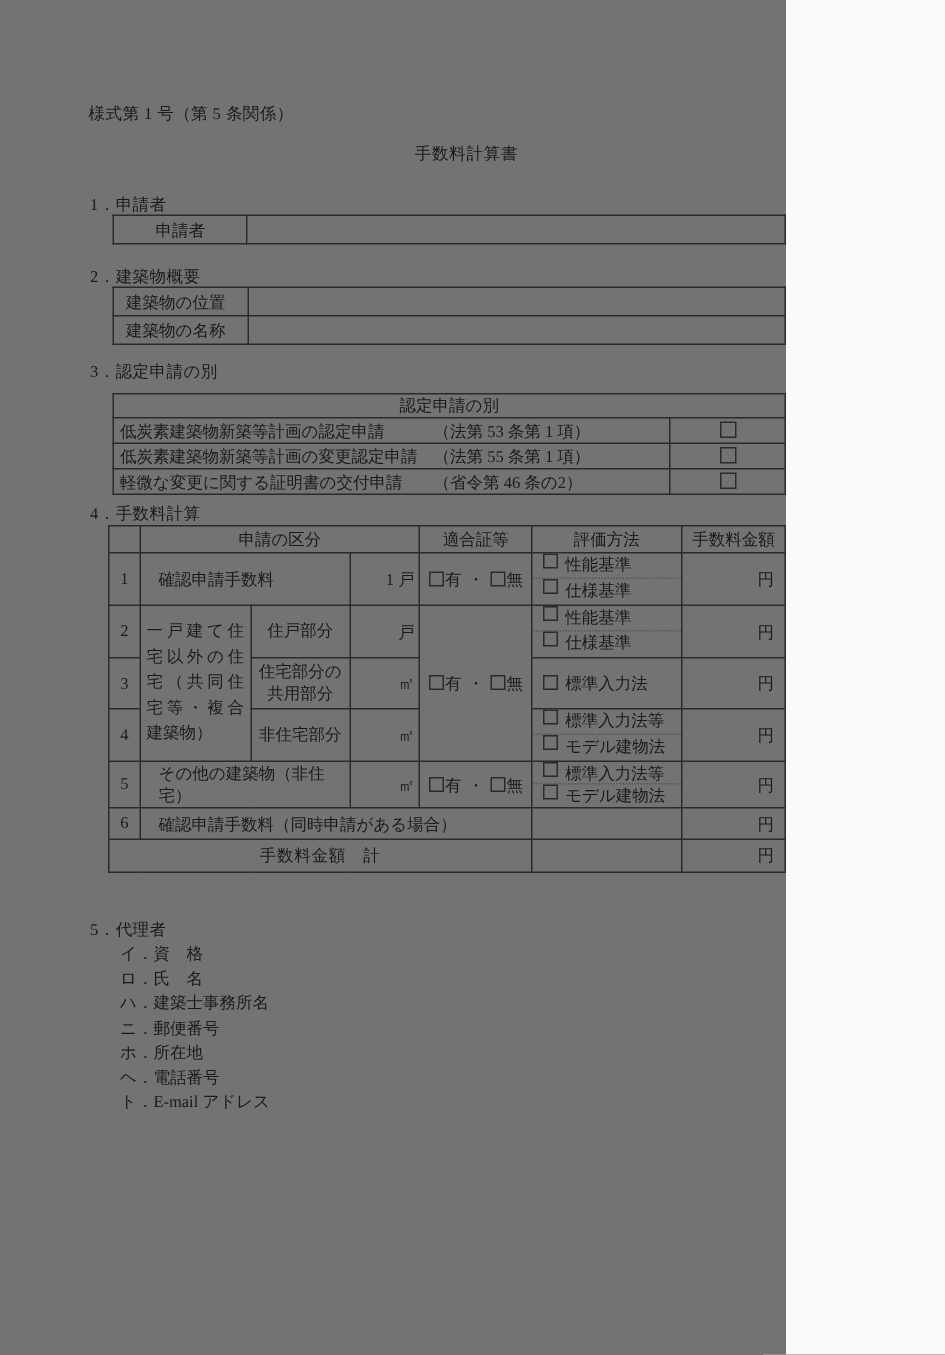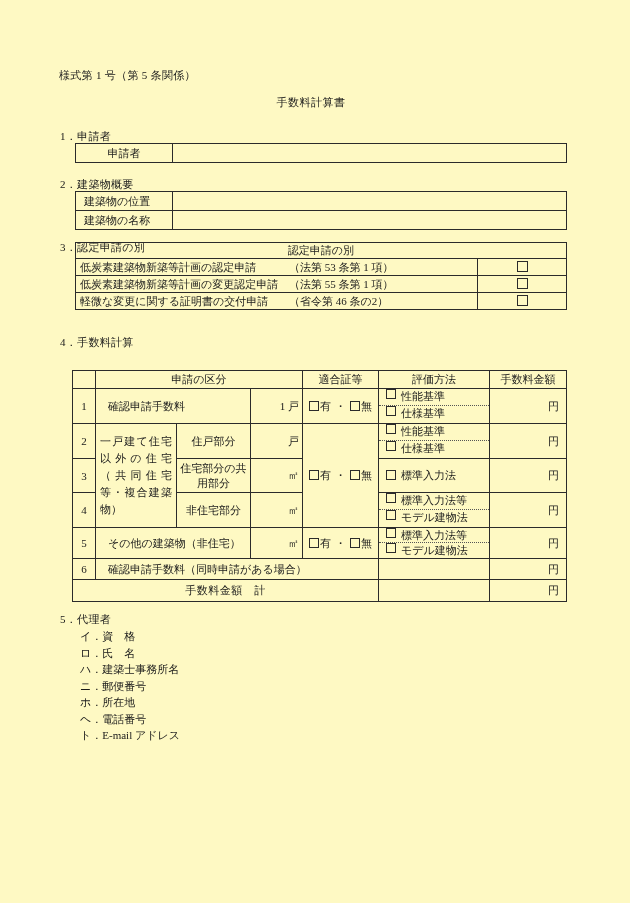--- a/index.html
+++ b/index.html
@@ -2,21 +2,21 @@
 <html><head>
 <meta charset="utf-8">
 <style>
   html,body{margin:0;padding:0;}
   body{
     width:630px;height:903px;
     background:#fafafa;
     font-family:"Liberation Serif","DejaVu Serif",serif;
     color:#1a1a1a;
   }
-  .page{position:relative;width:630px;height:903px;background:#fef9c3;overflow:hidden;font-size:11px;}
+  .page{position:relative;width:524px;height:903px;background:#737373;overflow:hidden;font-size:11px;}
   .abs{position:absolute;}
   .form-label{left:59px;top:68px;letter-spacing:.3px;}
   .doc-title{left:12px;top:95px;width:598px;text-align:center;letter-spacing:.5px;}
   .sec-h{left:60px;letter-spacing:.3px;}
 
   table.tbl{
     position:absolute;left:75px;
     border-collapse:collapse;table-layout:fixed;
     border:1.5px solid #2b2b2b;
     font-size:11px;color:#1a1a1a;
@@ -107,21 +107,21 @@
       <td></td>
     </tr>
     <tr class="r19">
       <td class="lbl-left">建築物の名称</td>
       <td></td>
     </tr>
   </tbody>
     </table>
 
   <div class="abs sec-h" style="top:240px">3．認定申請の別</div>
-  <table class="tbl" style="top:242px">
+  <table class="tbl" style="top:262px">
     <colgroup>
         <col style="width:402px">
         <col style="width:89px">
       </colgroup>
     <tbody>
         <tr class="r15">
       <td colspan="2" class="center">認定申請の別</td>
     </tr>
     <tr class="r17">
       <td class="name-cell">
@@ -138,21 +138,21 @@
     <tr class="r17">
       <td class="name-cell">
         <span class="nm">軽微な変更に関する証明書の交付申請</span><span>（省令第 46 条の2）</span>
       </td>
       <td class="chk"><span class="cb"></span></td>
     </tr>
   </tbody>
     </table>
 
   <div class="abs sec-h" style="top:335px">4．手数料計算</div>
-  <table class="tbl t4" style="top:370px">
+  <table class="tbl t4" style="top:350px">
     <colgroup>
       <col style="width:23px">
         <col style="width:81px">
         <col style="width:74px">
         <col style="width:52px">
       <col style="width:76px">
         <col style="width:111px">
         <col style="width:77px">
     </colgroup>
     <tbody>

